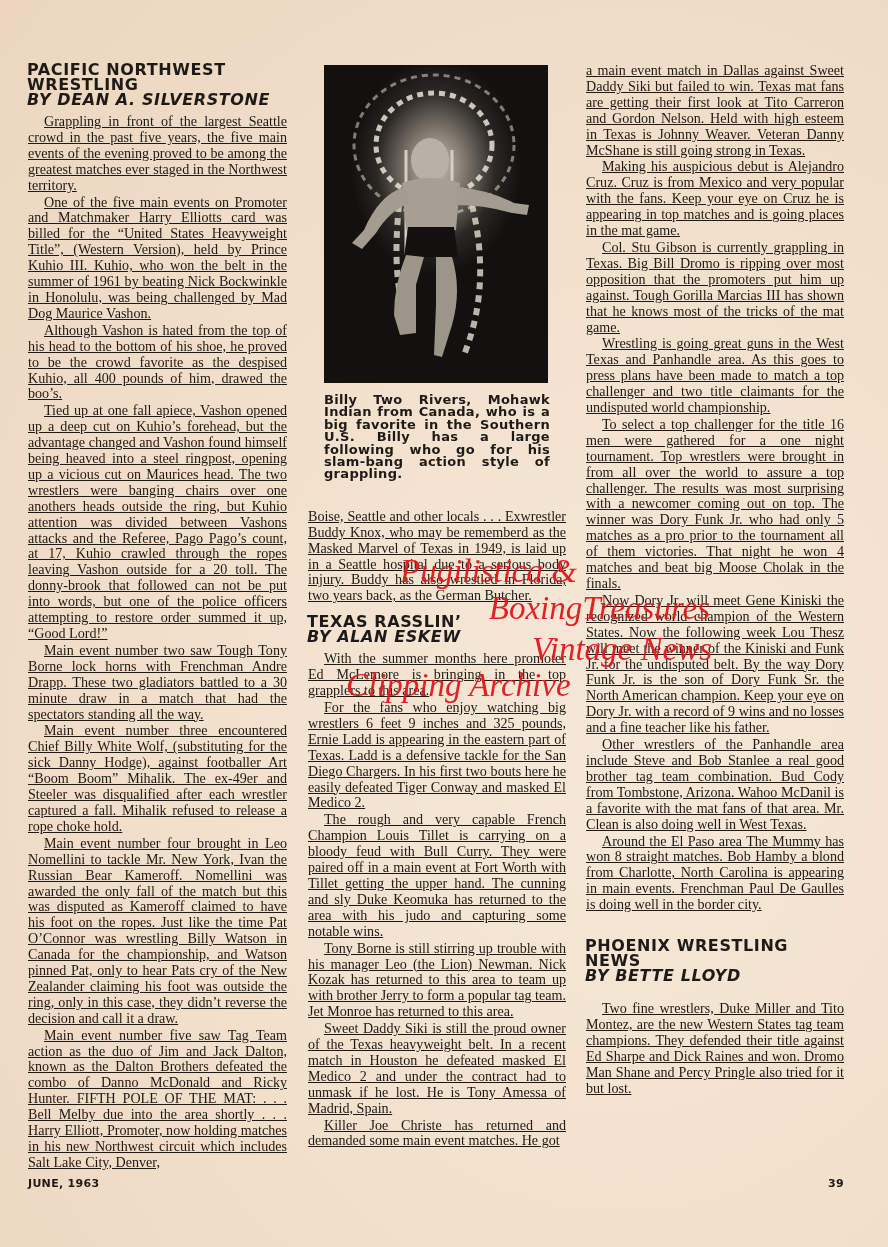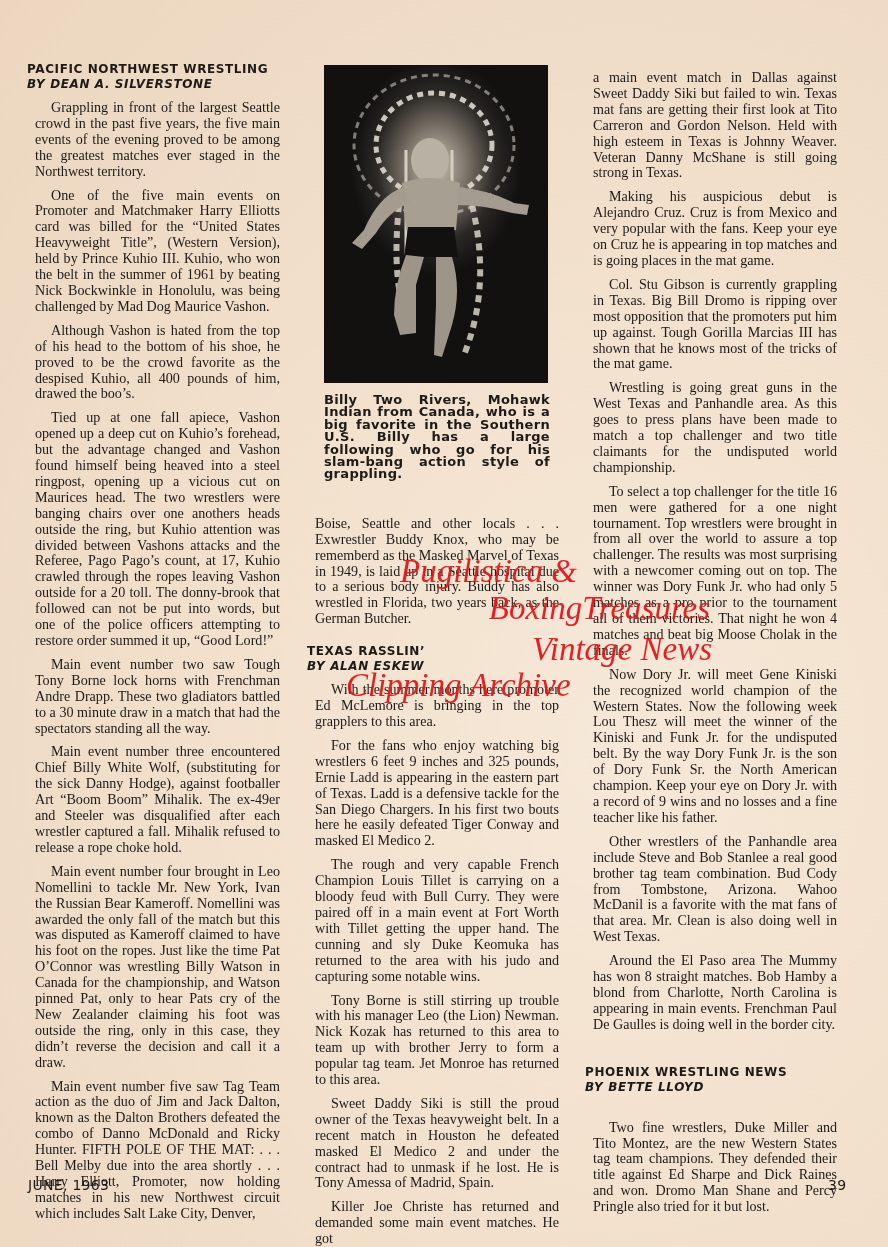--- a/index.html
+++ b/index.html
@@ -8,28 +8,28 @@
     background: #f3e2cf;
     background-image: radial-gradient(ellipse at 70% 60%, #f6e8d8 0%, #f1dfca 55%, #ecd6bf 100%);
     color: #1d1a17;
     font-family: "Liberation Serif", "DejaVu Serif", serif;
   }
   .col {
     position: absolute; top: 62px;
     font-size: 14.1px; line-height: 15.9px;
     text-align: justify; hyphens: none;
   }
-  .col p { margin: 8px; text-indent: 16px; }
+  .col p { margin: 1px; text-indent: 16px; text-decoration: underline; }
   .col p.noindent { text-indent: 0; }
   #col1 { left: 27px; width: 261px; }
   #col2 { left: 307px; width: 260px; top: 65px; }
   #col3 { left: 585px; width: 260px; }
   .head {
     font-family: "DejaVu Sans", "Liberation Sans", sans-serif;
-    font-weight: bold; font-size: 12px; line-height: 15px; letter-spacing: 0.6px;
+    font-weight: bold; font-size: 16px; line-height: 15px; letter-spacing: 0.6px;
     text-align: left; text-indent: 0;
   }
   .byline { font-style: italic; margin-bottom: 7px; }
   .photo {
     width: 224px; height: 318px; margin: 0 0 0 17px;
     background: #111;
     background-image:
       radial-gradient(ellipse 38% 34% at 50% 32%, #c9c2b5 0%, #7d766c 35%, #2a2724 70%, #121110 100%),
       linear-gradient(180deg, #0e0d0c 0%, #1a1816 70%, #8a857c 100%);
     position: relative; overflow: hidden;
@@ -44,21 +44,21 @@
   .sectgap { height: 9px; }
   .watermark {
     position: absolute; left: 0; width: 888px; text-align: center;
     font-family: "Liberation Serif", "DejaVu Serif", serif;
     font-style: italic; color: #e3171c; font-size: 33px; line-height: 30px;
     pointer-events: none; opacity: 0.95;
   }
   .footer {
     position: absolute; top: 1177px;
     font-family: "DejaVu Sans", "Liberation Sans", sans-serif;
-    font-weight: normal; font-size: 14px; letter-spacing: 0.3px;
+    font-weight: bold; font-size: 11px; letter-spacing: 0.3px;
   }
   #footer-date { left: 28px; }
   #footer-page { left: 828px; }
 </style>
 </head>
 <body>
 
 <div class="col" id="col1">
   <div class="head">PACIFIC NORTHWEST WRESTLING</div>
   <div class="head byline">BY DEAN A. SILVERSTONE</div>

